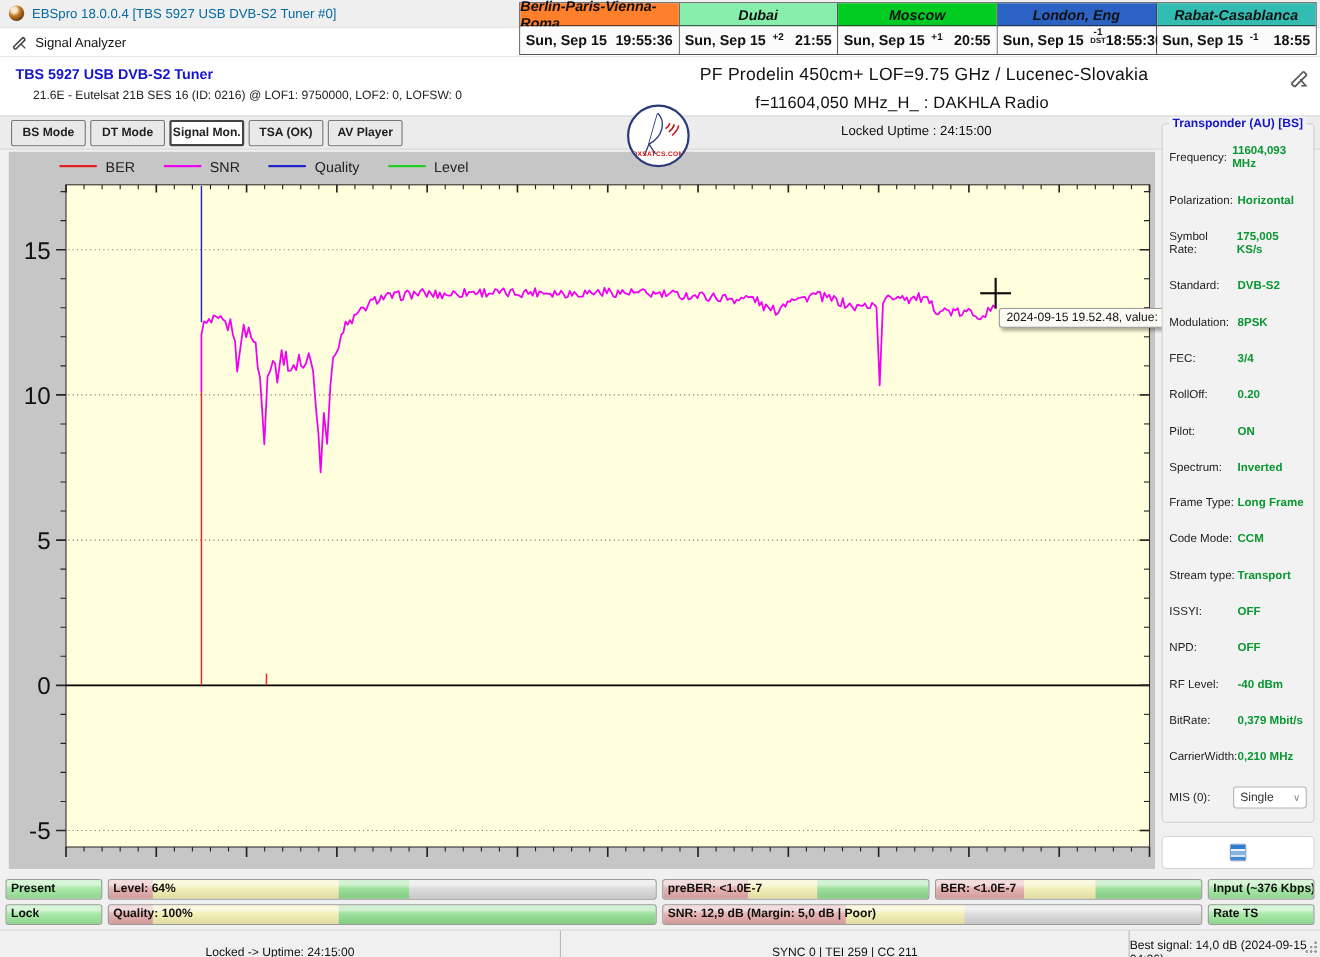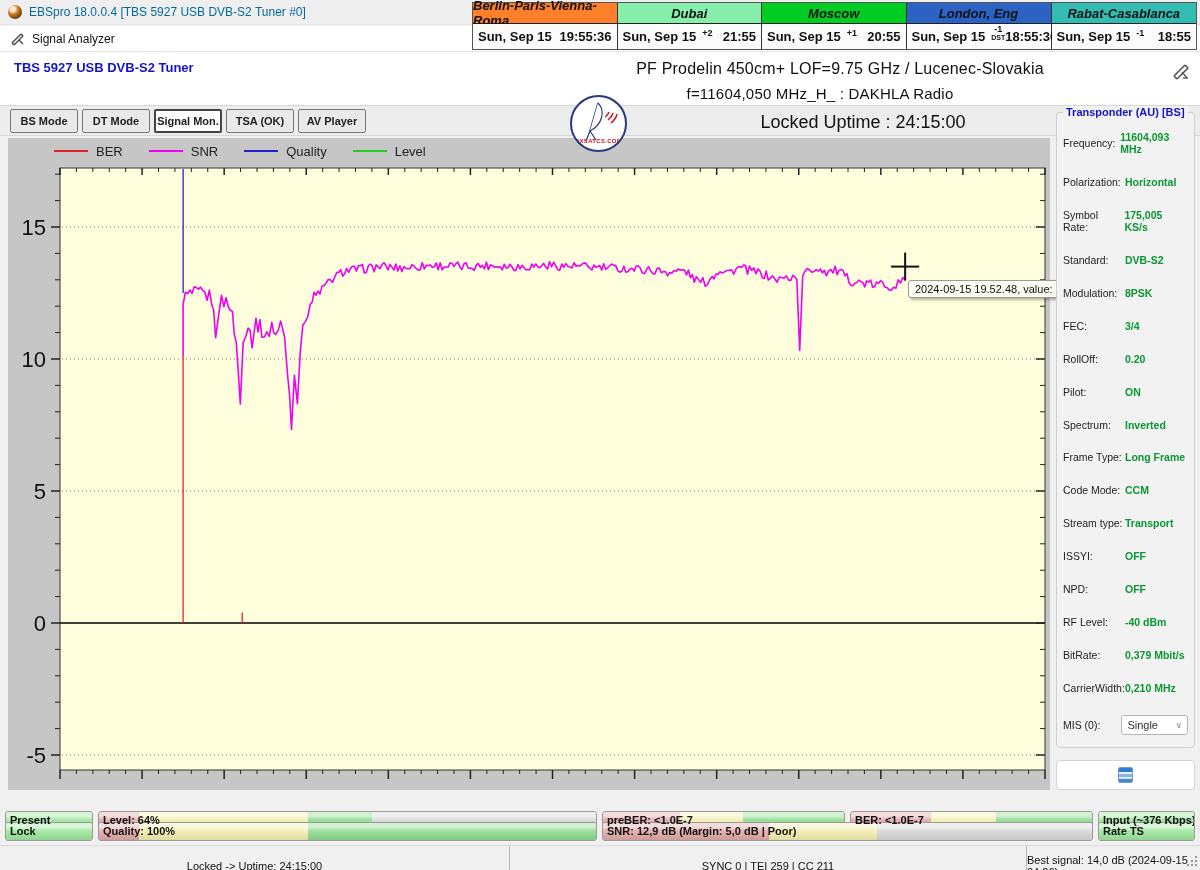--- a/index.html
+++ b/index.html
@@ -34,21 +34,21 @@
   .center-line1 { position:absolute; left:490px; top:8px; width:700px; text-align:center; font-size:16px; letter-spacing:.2px; }
   .center-line2 { position:absolute; left:490px; top:33px; width:660px; text-align:center; font-size:15px; letter-spacing:.2px; }
   .hdr-sat { position:absolute; right:8px; top:8px; }
   
   .tabstrip { position:absolute; left:0; top:105px; width:1200px; height:31px;
     background:#ececec; border-top:1px solid #d8d8d8; border-bottom:1px solid #d8d8d8; }
   .tabs { position:absolute; left:10px; top:3px; display:flex; gap:4px; }
   .tab { width:68px; height:24px; background:#e9e9e9; border:1px solid #777; border-radius:2px;
     font-size:11px; font-weight:bold; display:flex; align-items:center; justify-content:center; color:#222; }
   .tab.active { background:#fff; border:2px solid #444; }
-  .uptime { position:absolute; left:648px; top:6px; width:430px; text-align:center; font-size:18px; }
+  .uptime { position:absolute; left:618px; top:6px; width:430px; text-align:center; font-size:12px; }
   
   .logo { position:absolute; left:570px; top:95px; width:57px; height:57px; background:#fff;
     border:2px solid #2a3a7a; border-radius:50%; z-index:20; overflow:hidden; }
   .logo .txt { position:absolute; bottom:6px; left:0; width:100%; text-align:center;
     font-size:6px; font-weight:bold; color:#cc1111; letter-spacing:.3px; }
   
   .chart-box { position:absolute; left:8px; top:138px; width:1042px; height:652px; background:#c6c6c6; }
   .legend { position:absolute; left:46px; top:3px; display:flex; gap:26px; align-items:center; height:20px; }
   .legend .item { display:flex; align-items:center; gap:8px; font-size:13px; color:#222; }
   .legend .swatch { width:34px; height:2px; }
@@ -67,21 +67,21 @@
   .mis-select { width:70px; height:20px; background:#fff; border:1px solid #b5b5b5; border-radius:3px;
     font-size:11px; color:#333; display:flex; align-items:center; padding:0 5px; }
   .mis-select .chev { margin-left:auto; color:#888; font-size:9px; }
   .save-btn { position:absolute; left:1056px; top:760px; width:139px; height:30px; background:#fff;
     border:1px solid #d5d5d5; border-radius:4px; display:flex; align-items:center; justify-content:center; }
   .save-icon { width:15px; height:16px; border:1px solid #7a98c8; border-radius:2px;
     background:repeating-linear-gradient(#2f7fd0 0 4px, #e8f0fa 4px 6px, #88b4e0 6px 9px, #d9e6f5 9px 11px, #3f8ad5 11px 16px); }
   
   .bars { position:absolute; left:0; top:796px; width:1200px; height:48px; }
   .bar-row { position:absolute; left:5px; width:1190px; height:19px; display:flex; gap:5px; }
-  .row1 { top:15px; } .row2 { top:26px; }
+  .row1 { top:3px; } .row2 { top:26px; }
   .statbar { position:relative; height:19px; border:1px solid #9a9a9a; border-radius:3px; overflow:hidden; background:#ddd; }
   .statbar .seg { position:absolute; top:0; height:100%; }
   .statbar .sheen { position:absolute; left:0; top:0; width:100%; height:100%;
     background:linear-gradient(#ffffff99 0 25%, #ffffff22 45%, #00000014 100%); }
   .statbar .lbl { position:absolute; left:4px; top:0; line-height:17px; font-size:11px; font-weight:bold; color:#111; white-space:nowrap; z-index:5;}
   
   .statusbar { position:absolute; left:0; top:845px; width:1200px; height:41px; background:#f0f0f0;
     border-top:1px solid #dadada; display:flex; align-items:center; font-size:11px; }
   .sb-sec { height:100%; display:flex; align-items:center; justify-content:center; border-right:1px solid #b8b8b8; }
   .sb-1 { width:510px; } .sb-2 { width:517px; } .sb-3 { flex:1; border-right:none; }
@@ -148,20 +148,21 @@
       <div class="time-row">
         <span class="date">Sun, Sep 15</span>
         <span class="offset">-1</span>
         <span class="time">18:55</span>
       </div>
     </div>
   </div>
 
 <div class="header">
   <div class="tuner-title">TBS 5927 USB DVB-S2 Tuner</div>
+  <div class="tuner-sub">21.6E - Eutelsat 21B  SES 16 (ID: 0216) @ LOF1: 9750000, LOF2: 0, LOFSW: 0</div>
   <div class="center-line1">PF Prodelin 450cm+ LOF=9.75 GHz / Lucenec-Slovakia</div>
   <div class="center-line2">f=11604,050 MHz_H_ : DAKHLA Radio</div>
   <svg class="hdr-sat" width="22" height="22" viewBox="0 0 22 22">
     <path d="M4 16 L15 5 M7 19 L18 8" stroke="#555" stroke-width="1.6" fill="none"></path>
     <path d="M4 16 L7 19 M15 5 L18 8" stroke="#555" stroke-width="1.6"></path>
     <path d="M12 12 L17 18" stroke="#555" stroke-width="1.4"></path>
     <path d="M13 18 h5" stroke="#555" stroke-width="1.4"></path>
   </svg>
 </div>
 

